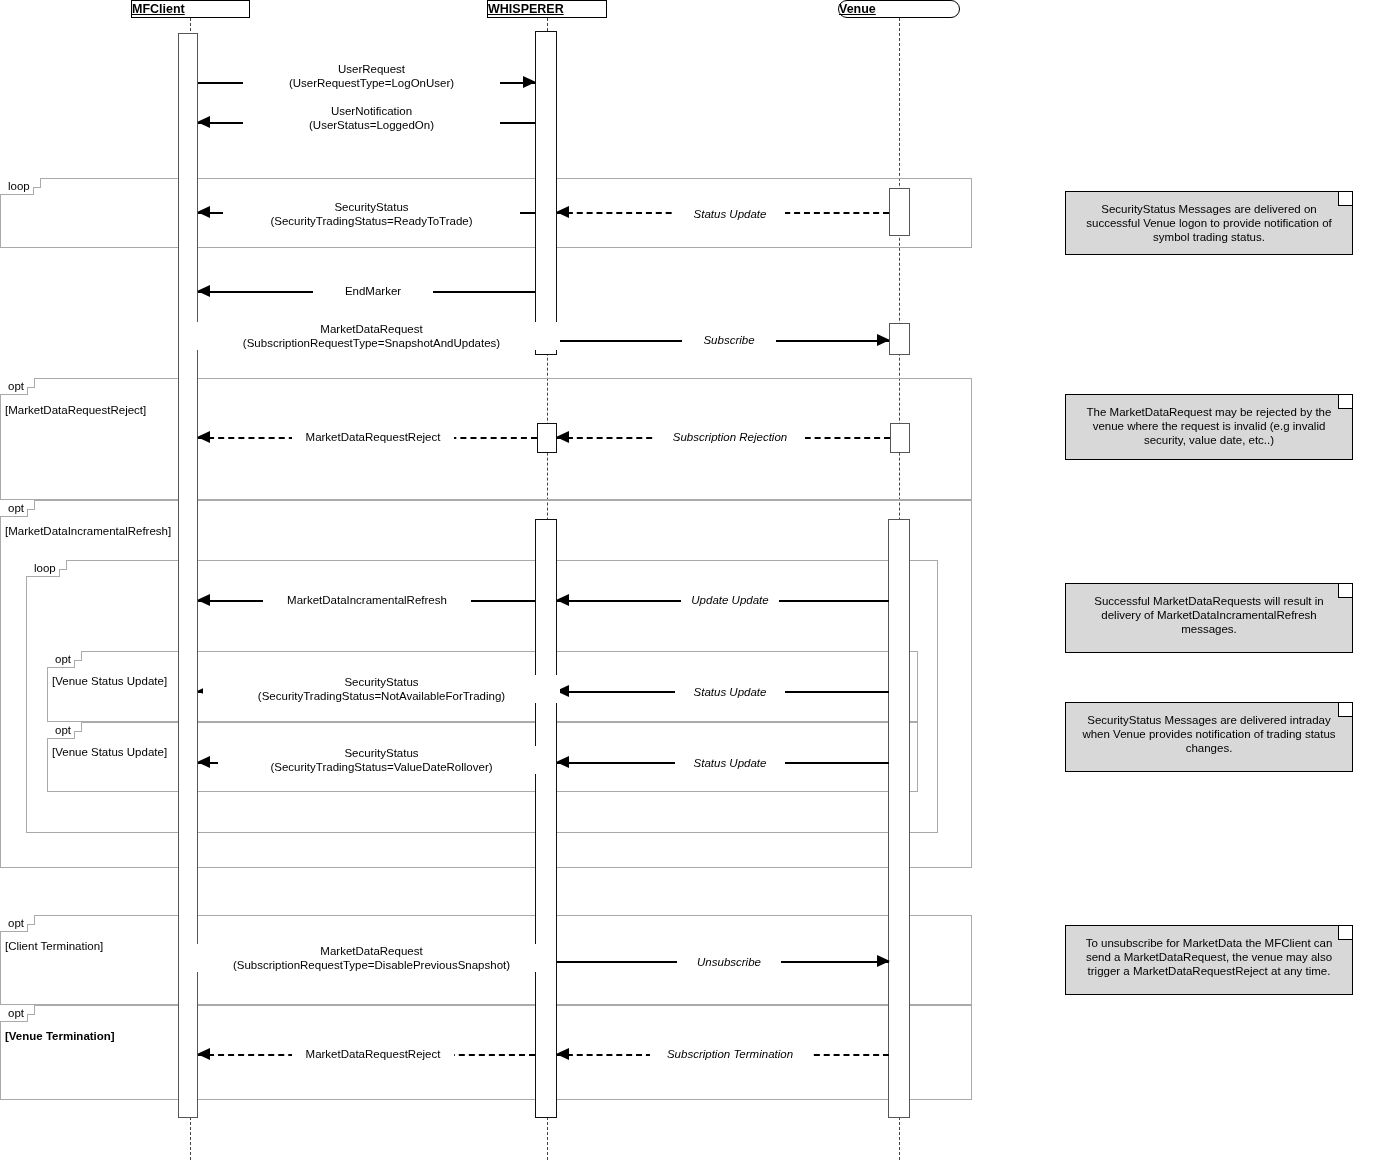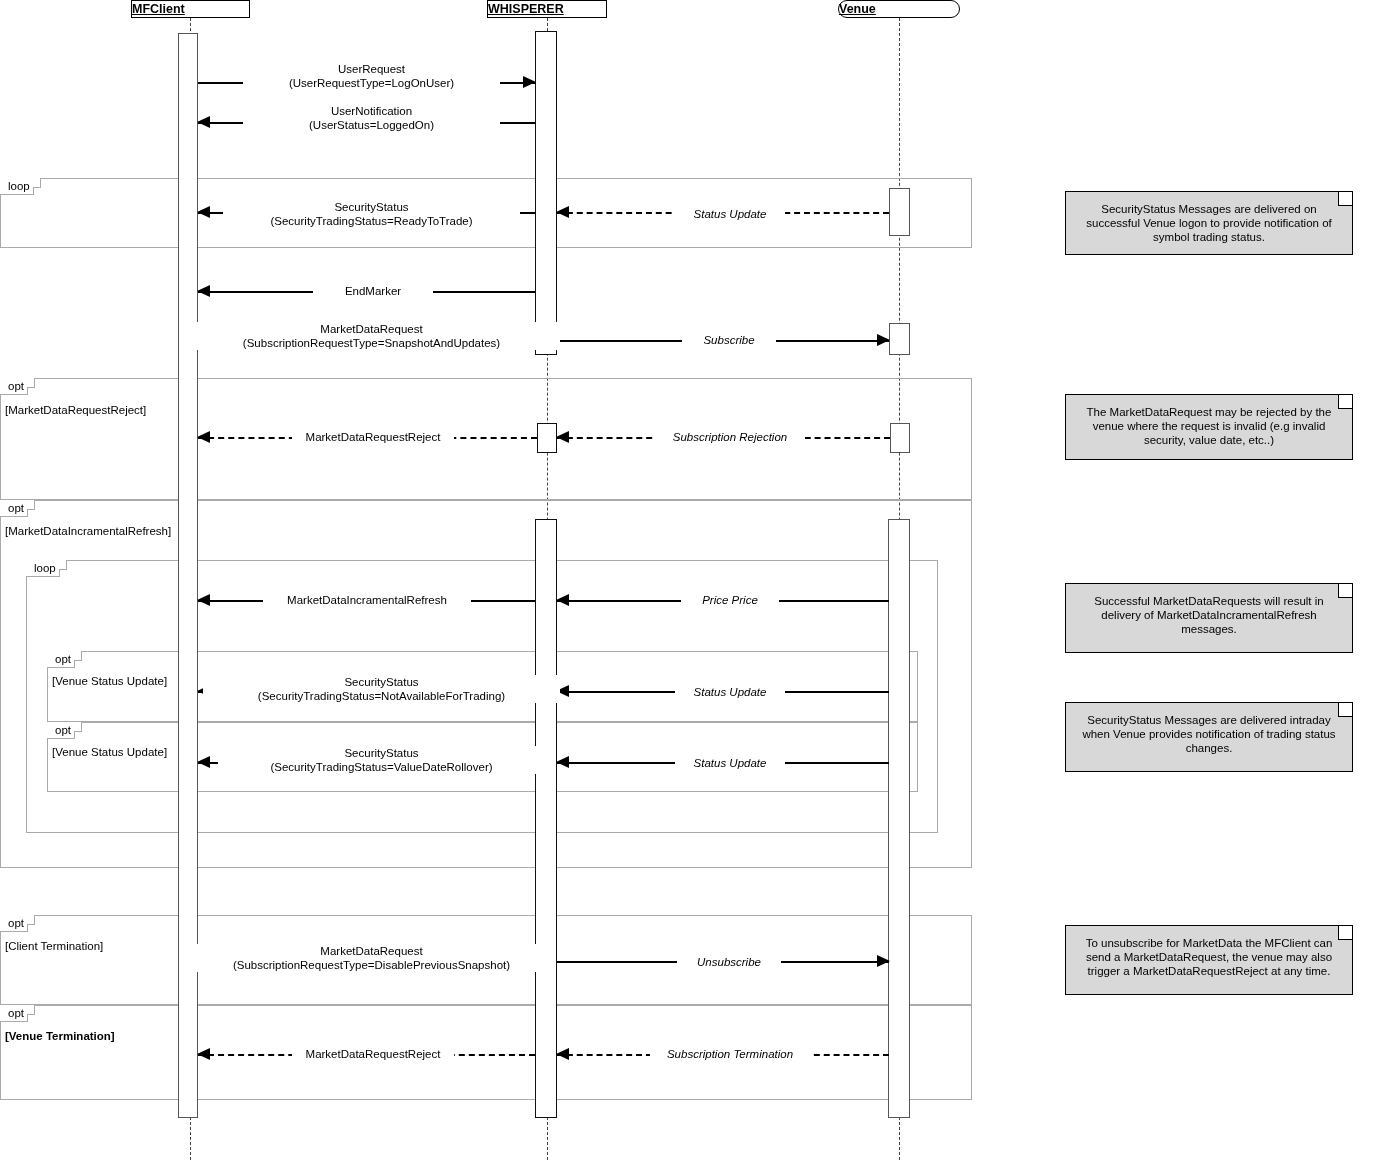--- a/index.html
+++ b/index.html
@@ -204,21 +204,21 @@
   </div>
   <div class="msg-label" style="left:263px;top:593px;width:198px;">
     <div>MarketDataIncramentalRefresh</div>
   </div>
 
   <div class="msg left" style="left:557px;top:600px;width:332px;">
     <div class="line"></div>
     <div class="head"></div>
   </div>
   <div class="msg-label italic" style="left:681px;top:593px;width:88px;">
-    <div>Price Price</div>
+    <div>Update Update</div>
   </div>
 
   <div class="msg left" style="left:198px;top:691px;width:337px;">
     <div class="line"></div>
     <div class="head"></div>
   </div>
   <div class="msg-label" style="left:203px;top:675px;width:347px;">
     <div>SecurityStatus</div>
     <div>(SecurityTradingStatus=NotAvailableForTrading)</div>
   </div>

